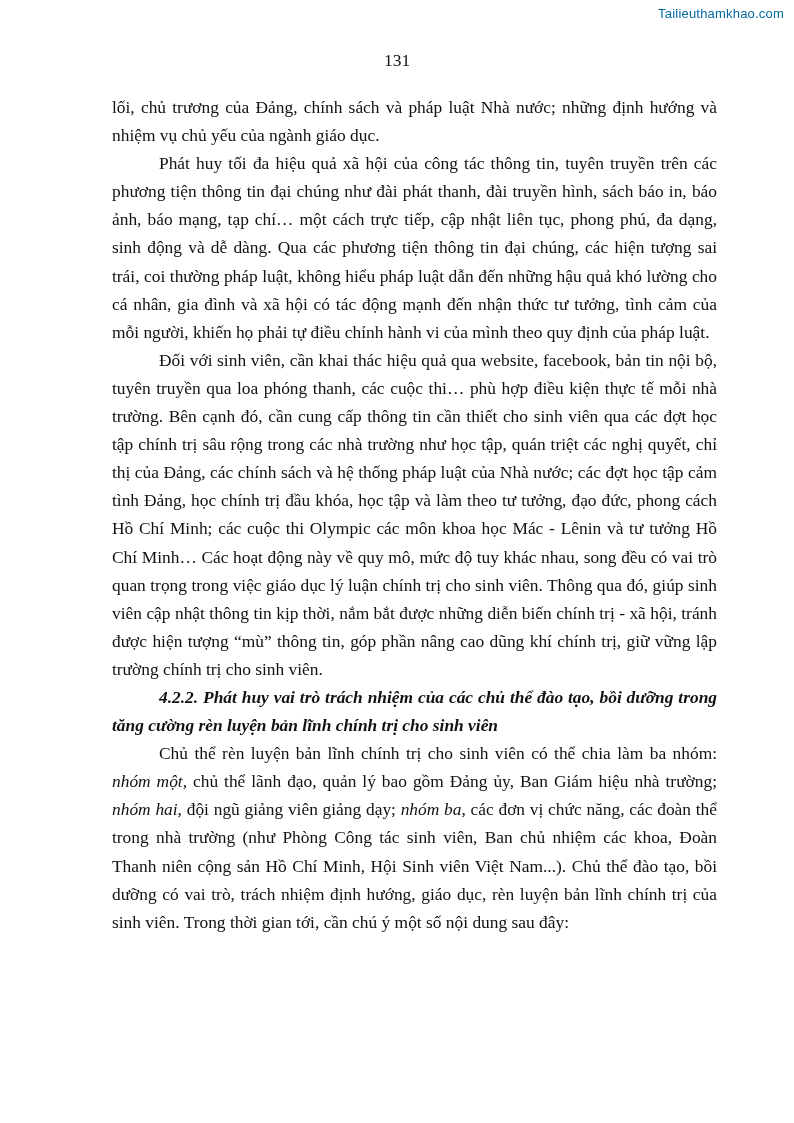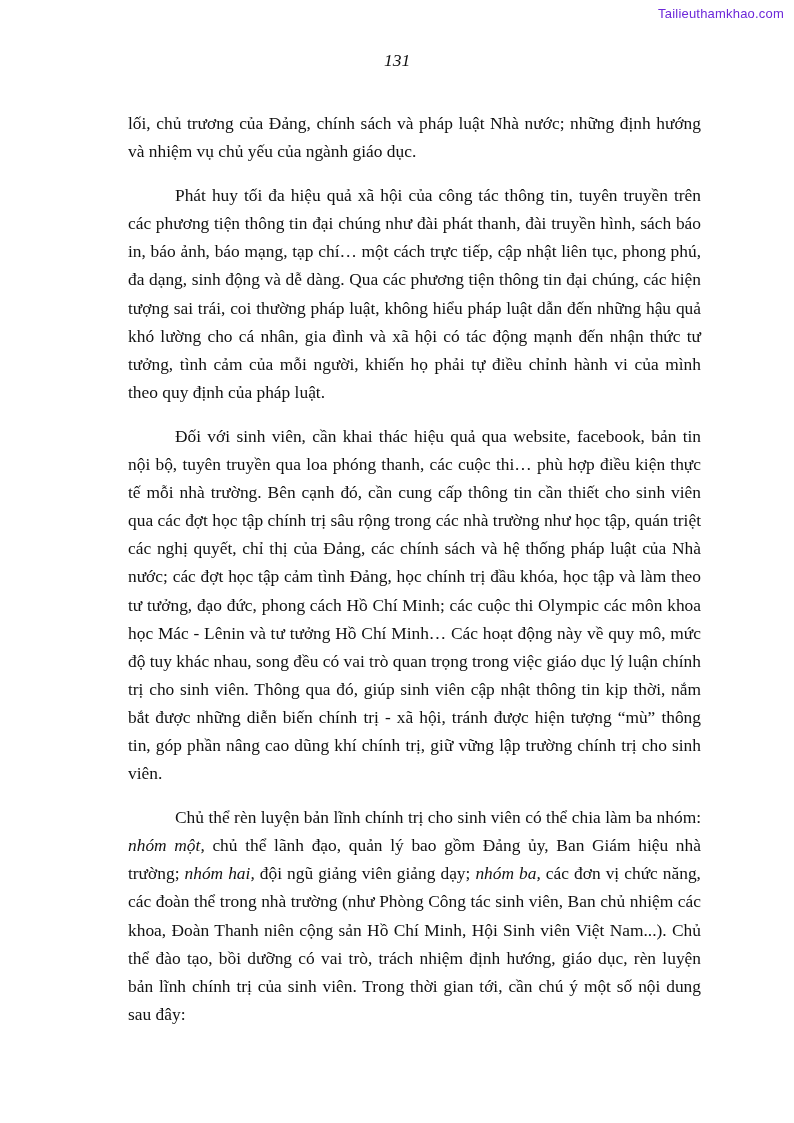--- a/index.html
+++ b/index.html
@@ -1,41 +1,42 @@
 <!DOCTYPE html>
 <html><head>
 <meta charset="utf-8">
 <style>
   html, body { margin: 0; padding: 0; background: #ffffff; }
   body { width: 794px; height: 1123px; position: relative; overflow: hidden; }
   .watermark {
     position: absolute; top: 6px; right: 10px;
     font-family: "Liberation Sans", sans-serif; font-size: 13px;
-    color: #6d28d9; letter-spacing: 0.2px;
+    color: #0369a1; letter-spacing: 0.2px;
   }
   .page-number {
     position: absolute; top: 50px; left: 0; width: 100%;
     text-align: center;
-    font-family: "Liberation Serif", serif; font-size: 17.5px; color: #111; font-style: italic;
+    font-family: "Liberation Serif", serif; font-size: 17.5px; color: #111;
   }
   .content {
     position: absolute; top: 93px; left: 112px; width: 605px;
     font-family: "Liberation Serif", serif; font-size: 17.4px;
     line-height: 28.1px; color: #111; text-align: justify;
   }
-  .content p { margin: 16px; }
+  .content p { margin: 0; }
   .indent { text-indent: 47px; }
   .heading { font-weight: bold; font-style: italic; text-indent: 47px; }
   em { }
 </style>
 </head>
 <body>
 
 <div class="watermark">Tailieuthamkhao.com</div>
 
 <div class="page-number">131</div>
 
 <div class="content">
   <p>lối, chủ trương của Đảng, chính sách và pháp luật Nhà nước; những định hướng và nhiệm vụ chủ yếu của ngành giáo dục.</p>
   <p class="indent">Phát huy tối đa hiệu quả xã hội của công tác thông tin, tuyên truyền trên các phương tiện thông tin đại chúng như đài phát thanh, đài truyền hình, sách báo in, báo ảnh, báo mạng, tạp chí… một cách trực tiếp, cập nhật liên tục, phong phú, đa dạng, sinh động và dễ dàng. Qua các phương tiện thông tin đại chúng, các hiện tượng sai trái, coi thường pháp luật, không hiểu pháp luật dẫn đến những hậu quả khó lường cho cá nhân, gia đình và xã hội có tác động mạnh đến nhận thức tư tưởng, tình cảm của mỗi người, khiến họ phải tự điều chỉnh hành vi của mình theo quy định của pháp luật.</p>
   <p class="indent">Đối với sinh viên, cần khai thác hiệu quả qua website, facebook, bản tin nội bộ, tuyên truyền qua loa phóng thanh, các cuộc thi… phù hợp điều kiện thực tế mỗi nhà trường. Bên cạnh đó, cần cung cấp thông tin cần thiết cho sinh viên qua các đợt học tập chính trị sâu rộng trong các nhà trường như học tập, quán triệt các nghị quyết, chỉ thị của Đảng, các chính sách và hệ thống pháp luật của Nhà nước; các đợt học tập cảm tình Đảng, học chính trị đầu khóa, học tập và làm theo tư tưởng, đạo đức, phong cách Hồ Chí Minh; các cuộc thi Olympic các môn khoa học Mác - Lênin và tư tưởng Hồ Chí Minh… Các hoạt động này về quy mô, mức độ tuy khác nhau, song đều có vai trò quan trọng trong việc giáo dục lý luận chính trị cho sinh viên. Thông qua đó, giúp sinh viên cập nhật thông tin kịp thời, nắm bắt được những diễn biến chính trị - xã hội, tránh được hiện tượng “mù” thông tin, góp phần nâng cao dũng khí chính trị, giữ vững lập trường chính trị cho sinh viên.</p>
+  <p class="heading">4.2.2. Phát huy vai trò trách nhiệm của các chủ thể đào tạo, bồi dưỡng trong tăng cường rèn luyện bản lĩnh chính trị cho sinh viên</p>
   <p class="indent"><span>Chủ thể rèn luyện bản lĩnh chính trị cho sinh viên có thể chia làm ba nhóm: </span><em>nhóm một,</em><span> chủ thể lãnh đạo, quản lý bao gồm Đảng ủy, Ban Giám hiệu nhà trường; </span><em>nhóm hai,</em><span> đội ngũ giảng viên giảng dạy; </span><em>nhóm ba,</em><span> các đơn vị chức năng, các đoàn thể trong nhà trường (như Phòng Công tác sinh viên, Ban chủ nhiệm các khoa, Đoàn Thanh niên cộng sản Hồ Chí Minh, Hội Sinh viên Việt Nam...). Chủ thể đào tạo, bồi dưỡng có vai trò, trách nhiệm định hướng, giáo dục, rèn luyện bản lĩnh chính trị của sinh viên. Trong thời gian tới, cần chú ý một số nội dung sau đây:</span></p>
 </div>
 
 </body></html>

